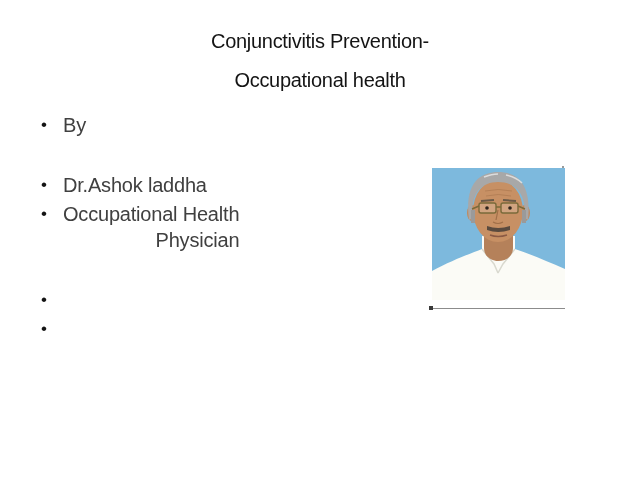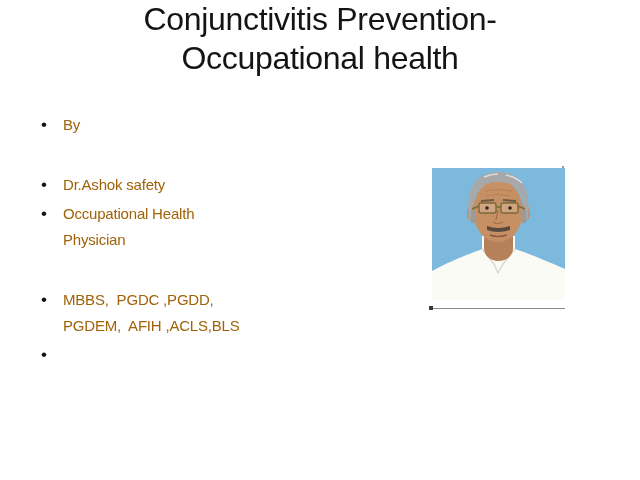--- a/index.html
+++ b/index.html
@@ -9,23 +9,23 @@
     font-family: "Liberation Sans", sans-serif;
     position: relative;
     overflow: hidden;
   }
   .slide {
     position: absolute; inset: 0;
     background: #ffffff;
   }
   .slide-title {
     position: absolute;
-    top: 0; left: 0; width: 640px;
+    top: 22px; left: 0; width: 640px;
     text-align: center;
-    font-size: 32px;
+    font-size: 20px;
     line-height: 39px;
     color: #141414;
     white-space: pre-line;
     letter-spacing: -0.3px;
   }
   .bullet-list {
     position: absolute;
     left: 41px; top: 112px; width: 340px;
   }
   .list-item {
@@ -33,25 +33,26 @@
     align-items: flex-start;
   }
   .list-item .bullet {
     width: 22px;
     flex: 0 0 22px;
     font-size: 17px;
     line-height: 26px;
     color: #141414;
   }
   .list-item .item-text {
-    font-size: 15px;
+    font-size: 20px;
     line-height: 26px;
-    color: #a16207;
+    color: #404040;
     white-space: pre-wrap;
     letter-spacing: -0.2px;
+    text-align: right;
   }
   .gap-small { margin-top: 3px; }
   .gap-large { margin-top: 34px; }
   .portrait {
     position: absolute;
     left: 432px; top: 168px;
     width: 133px; height: 132px;
   }
   .portrait svg { display: block; }
   .photo-underline {
@@ -83,33 +84,31 @@
 
   <div class="bullet-list">
 
     <div class="list-item">
       <span class="bullet">•</span>
       <div class="item-text">By</div>
     </div>
 
     <div class="list-item gap-large">
       <span class="bullet">•</span>
-      <div class="item-text">Dr.Ashok safety</div>
+      <div class="item-text">Dr.Ashok laddha</div>
     </div>
 
     <div class="list-item gap-small">
       <span class="bullet">•</span>
       <div class="item-text">Occupational Health
 Physician</div>
     </div>
 
     <div class="list-item gap-large">
       <span class="bullet">•</span>
-      <div class="item-text">MBBS,  PGDC ,PGDD,
-PGDEM,  AFIH ,ACLS,BLS</div>
     </div>
 
     <div class="list-item gap-small">
       <span class="bullet">•</span>
     </div>
 
   </div>
 
   <div class="portrait">
     <svg width="133" height="132" viewBox="0 0 133 132" xmlns="http://www.w3.org/2000/svg">

